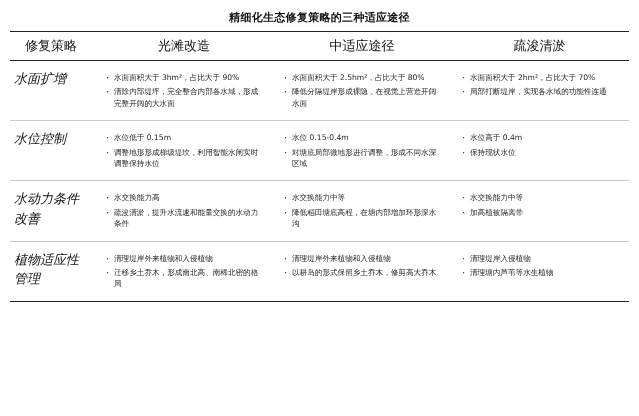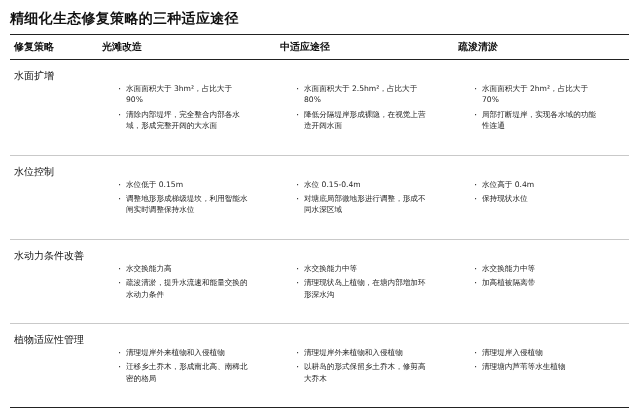--- a/index.html
+++ b/index.html
@@ -15,67 +15,69 @@
     overflow: hidden;
   }
   .page {
     width: 639px;
     height: 416px;
     box-sizing: border-box;
     padding: 8px 10px 0 10px;
     position: relative;
   }
   .doc-title {
-    font-size: 14px;
+    text-align: center;
+    font-size: 11px;
     font-weight: bold;
     letter-spacing: 0.3px;
     margin: 2px 0 6px 0;
     color: #111;
   }
   table.matrix {
     width: 619px;
     border-collapse: collapse;
     table-layout: fixed;
     font-size: 7.6px;
   }
   table.matrix col.c0 { width: 86px; }
   table.matrix col.c1 { width: 178px; }
   table.matrix col.c2 { width: 178px; }
   table.matrix col.c3 { width: 177px; }
 
   thead th {
-    font-weight: bold;
-    font-size: 10px;
-    text-align: left;
+    font-weight: normal;
+    font-size: 13px;
+    text-align: center;
     padding: 5px 8px 5px 6px;
     border-top: 1.1px solid #222;
     border-bottom: 0.9px solid #222;
     color: #111;
     vertical-align: middle;
   }
   thead th.hdr-strategy { padding-left: 4px; }
 
   tbody td {
     vertical-align: top;
     padding: 7px 10px 7px 6px;
     border-bottom: 0.7px solid #c9c9c9;
     line-height: 1.5;
   }
   tbody tr:last-child td {
     border-bottom: 1.1px solid #222;
   }
   td.rowlabel {
-    font-size: 10px;
+    font-size: 13px;
     color: #111;
     padding-left: 4px;
     padding-top: 8px;
+    font-style: italic;
   }
   ul.items {
     list-style: none;
-    margin: 16px;
+    margin: 4px;
     padding: 0;
   }
   ul.items li {
     position: relative;
     padding-left: 8px;
     margin-bottom: 3px;
     color: #1f1f1f;
   }
   ul.items li:last-child { margin-bottom: 0; }
   ul.items li::before {
@@ -160,21 +162,21 @@
         <td class="rowlabel">水动力条件改善</td>
         <td>
           <ul class="items">
             <li>水交换能力高</li>
             <li>疏浚清淤，提升水流速和能量交换的水动力条件</li>
           </ul>
         </td>
         <td>
           <ul class="items">
             <li>水交换能力中等</li>
-            <li>清理现状岛上植物，在塘内部增加环形深水沟</li>
+            <li>降低稻田塘底高程，在塘内部增加环形深水沟</li>
           </ul>
         </td>
         <td>
           <ul class="items">
             <li>水交换能力中等</li>
             <li>加高植被隔离带</li>
           </ul>
         </td>
       </tr>
 

